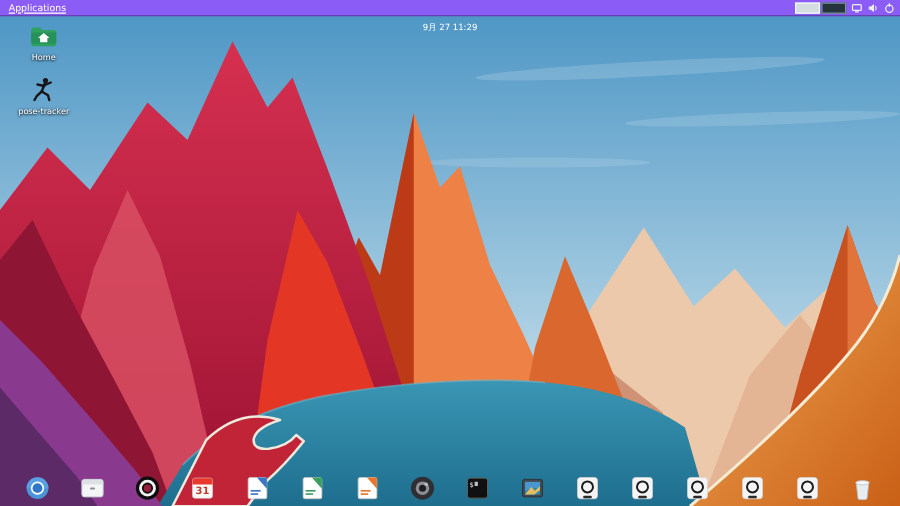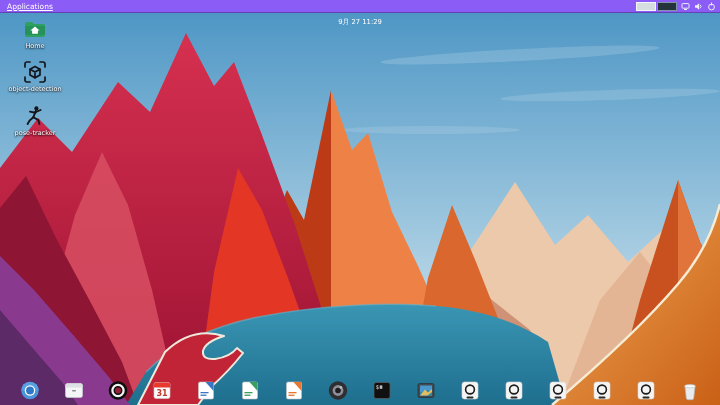--- a/index.html
+++ b/index.html
@@ -139,33 +139,20 @@
         <svg width="24" height="24" viewBox="0 0 24 24">
       <path d="M2,7 a2,2 0 0 1 2,-2 h5 l2,2 h9 a2,2 0 0 1 2,2 v9 a2,2 0 0 1 -2,2 h-16 a2,2 0 0 1 -2,-2 z" fill="#2da160"></path>
       <path d="M2,9 h20 v7 a2,2 0 0 1 -2,2 h-16 a2,2 0 0 1 -2,-2 z" fill="#27915a"></path>
       <path d="M12,9.4 l-4.6,4 h1.7 v3.4 h5.8 v-3.4 h1.7 z" fill="#ffffff"></path>
         </svg>
       </span>
       <span class="dlabel">Home</span>
     </div>
     <div class="dicon">
       <span class="dglyph">
-        <svg width="24" height="24" viewBox="0 0 24 24" fill="none" stroke="#15151a" stroke-width="1.7" stroke-linecap="round">
-      <path d="M2,7 V3.8 a1.8,1.8 0 0 1 1.8,-1.8 H7"></path>
-          <path d="M17,2 h3.2 A1.8,1.8 0 0 1 22,3.8 V7"></path>
-      <path d="M22,17 v3.2 a1.8,1.8 0 0 1 -1.8,1.8 H17"></path>
-          <path d="M7,22 H3.8 A1.8,1.8 0 0 1 2,20.2 V17"></path>
-      <path d="M12,6.5 L17,9.3 V14.9 L12,17.7 L7,14.9 V9.3 Z"></path>
-          <path d="M7,9.3 L12,12.1 L17,9.3 M12,12.1 V17.7"></path>
-        </svg>
-      </span>
-      <span class="dlabel">object-detection</span>
-    </div>
-    <div class="dicon">
-      <span class="dglyph">
         <svg width="24" height="24" viewBox="0 0 24 24" fill="none" stroke="#15151a" stroke-width="1.9" stroke-linecap="round">
       <circle cx="13.4" cy="4.4" r="2.1" fill="#15151a" stroke="none"></circle>
       <path d="M12.8,6.8 L10.4,13.2"></path>
           <path d="M12.4,8.2 L17.6,6"></path>
           <path d="M12.5,8.8 L7,7.6"></path>
       <path d="M10.4,13.2 L15.4,16.2 L16.4,20"></path>
           <path d="M10.4,13.2 L6.6,16.6 L4.6,20"></path>
         </svg>
       </span>
       <span class="dlabel">pose-tracker</span>

